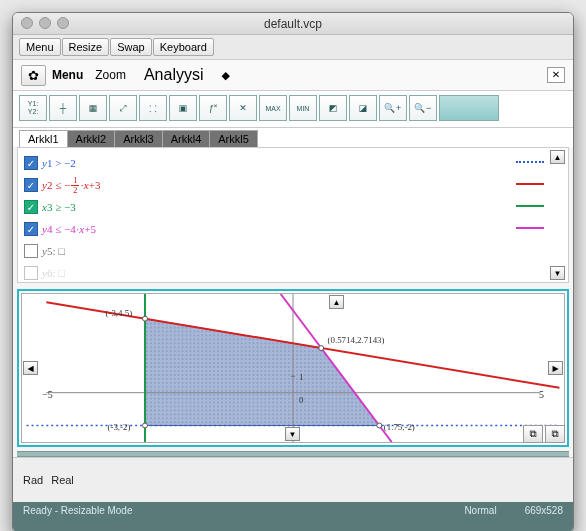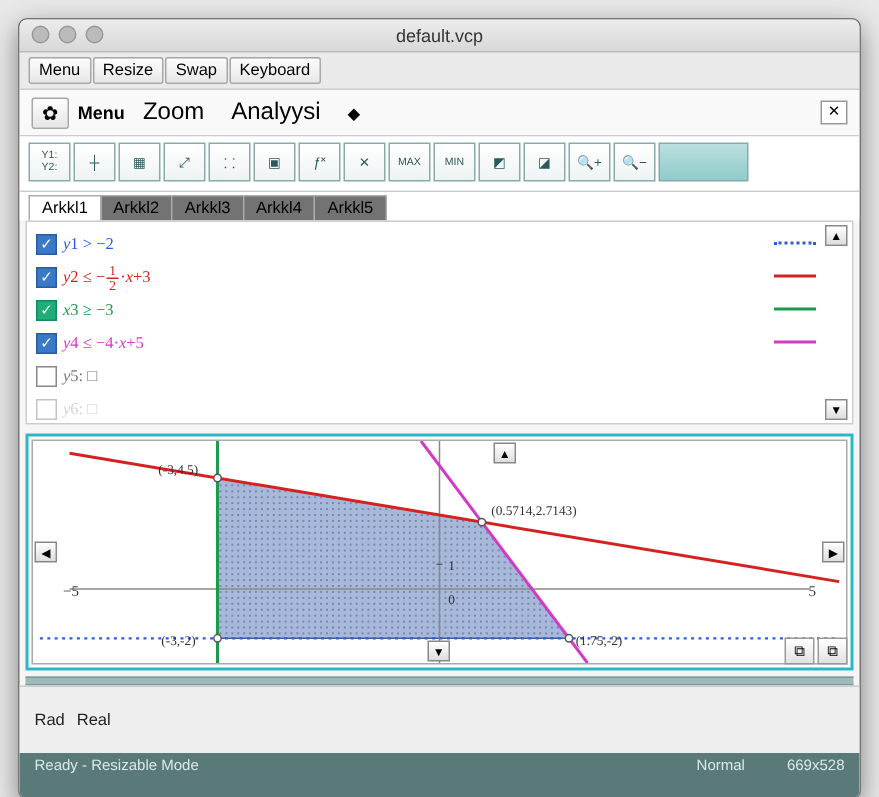--- a/index.html
+++ b/index.html
@@ -282,21 +282,21 @@
   <div class="btnrow">
     <button>Menu</button>
     <button>Resize</button>
     <button>Swap</button>
     <button>Keyboard</button>
   </div>
 
   <div class="menubar">
     <span class="gear">✿</span>
     <b>Menu</b>
-    <span style="border:none;background:none;font-size:16px;">Zoom</span>
+    <span style="border:none;background:none;font-size:12px;">Zoom</span>
     <span style="border:none;background:none;font-size:16px;">Analyysi</span>
     <span style="border:none;background:none;">◆</span>
     <div class="closebtn">✕</div>
   </div>
 
   <div class="toolbar">
     <div class="tbtn" style="font-size:7px;line-height:8px;text-align:left;">Y1:<br>Y2:</div>
     <div class="tbtn">┼</div>
     <div class="tbtn">▦</div>
     <div class="tbtn">⤢</div>

